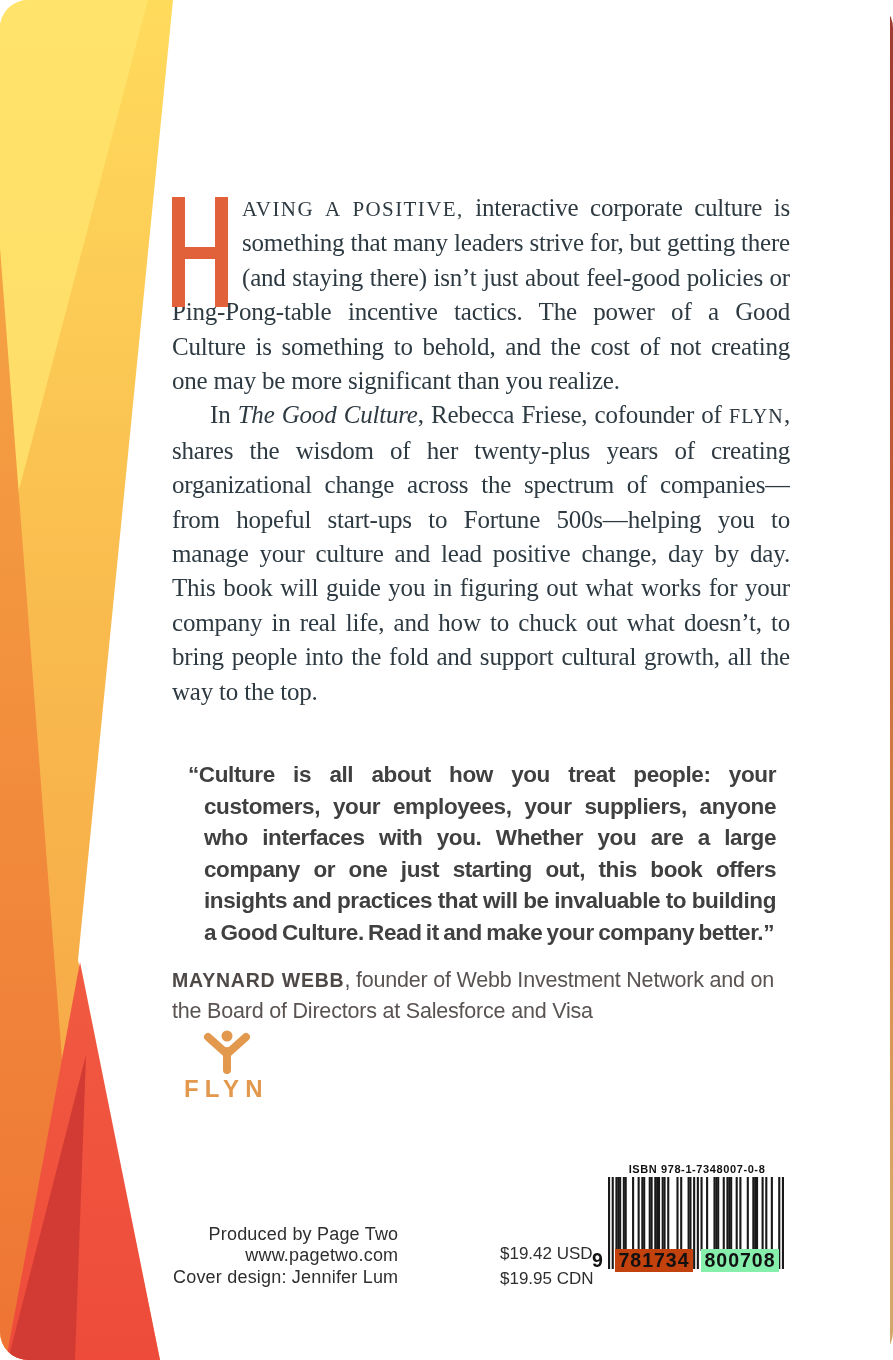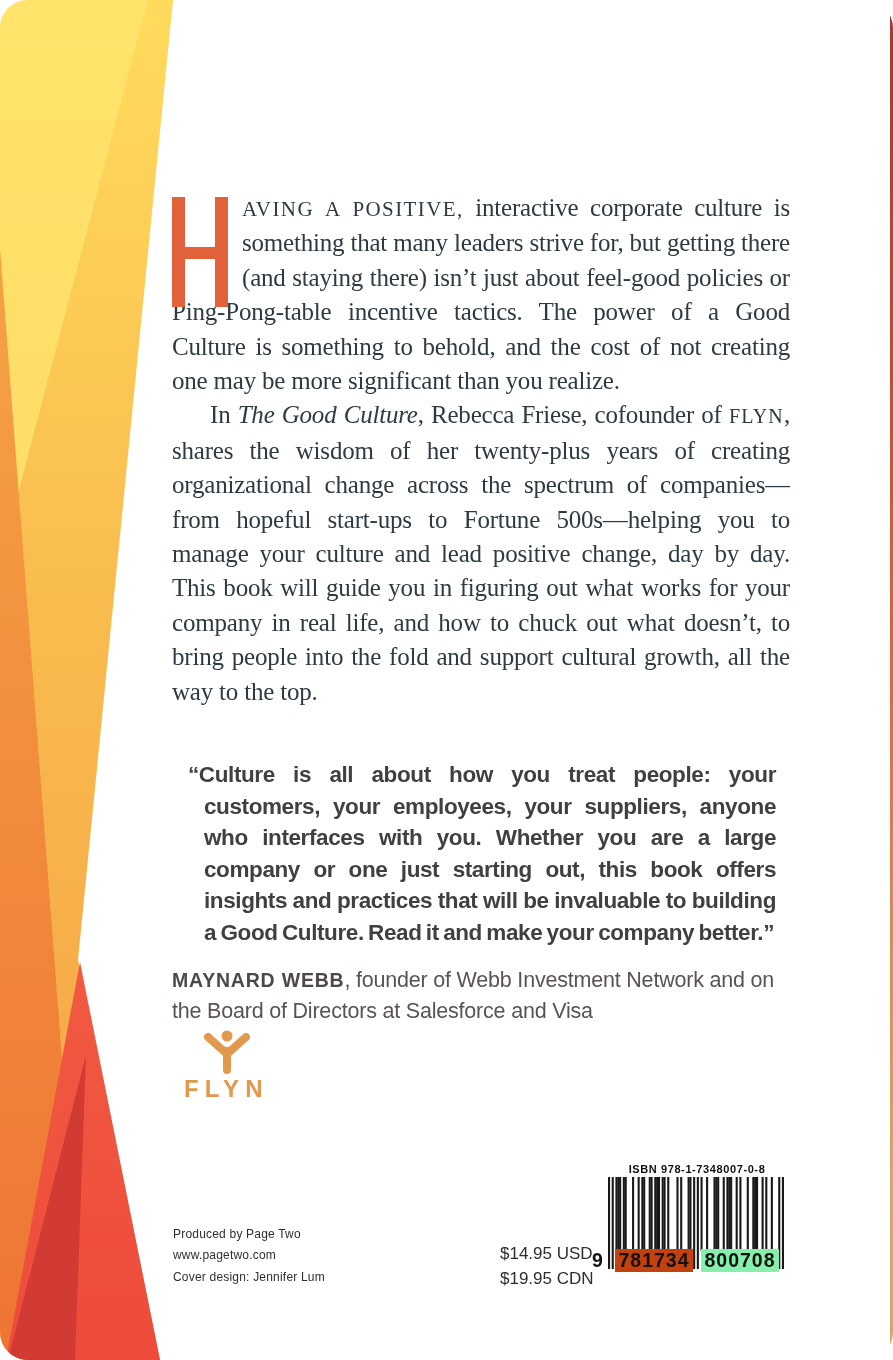--- a/index.html
+++ b/index.html
@@ -36,22 +36,22 @@
   .attribution{margin:10px 0 0 0;font-size:21.5px;line-height:31px;color:#595351;letter-spacing:-0.2px;}
   .attribution strong{font-size:19.5px;letter-spacing:0.8px;color:#4e4947;text-align:center;}
 
   
   .brand{position:absolute;left:184px;top:1030px;}
   .brand-icon{display:block;margin-left:18px;}
   .brand-name{font-weight:bold;font-size:24px;letter-spacing:6px;color:#e2994e;margin-top:1px;}
 
   .links{position:absolute;left:173px;top:1106px;margin:0;padding:0;list-style:none;
          font-size:16.5px;line-height:21.4px;color:#2e2e2e;letter-spacing:0.2px;}
-  .credits{position:absolute;left:173px;top:1224px;font-size:12px;line-height:21.4px;
-           color:#2e2e2e;letter-spacing:0.2px;}
+  .credits{position:absolute;left:173px;top:1224px;font-size:18px;line-height:21.4px;
+           color:#2e2e2e;letter-spacing:0.2px;text-align:right;}
   .credits div{margin:0;}
 
   .prices{position:absolute;left:500px;top:1242px;font-size:17px;line-height:24.5px;color:#2e2e2e;}
 
   
   .barcode{position:absolute;left:606px;top:1163px;width:182px;}
   .isbn-label{font-weight:bold;font-size:11px;letter-spacing:0.6px;text-align:center;
               color:#111;white-space:nowrap;}
   .bars-wrap{position:relative;margin-top:2px;height:94px;}
   .bars-wrap svg{display:block;margin:0 auto;}
@@ -122,21 +122,21 @@
     </div>
 
 
     <div class="credits">
       <div>Produced by Page Two</div>
       <div>www.pagetwo.com</div>
       <div>Cover design: Jennifer Lum</div>
     </div>
 
     <div class="prices">
-      <div>$14.95 USD</div>
+      <div>$19.42 USD</div>
       <div>$19.95 CDN</div>
     </div>
 
     <div class="barcode">
       <div class="isbn-label">ISBN 978-1-7348007-0-8</div>
       <div class="bars-wrap">
         <svg width="178" height="94" viewBox="0 0 178 94">
             <rect x="0.00" y="0" width="2.10" height="92" fill="#191919"></rect>
             <rect x="3.70" y="0" width="2.10" height="92" fill="#191919"></rect>
             <rect x="7.40" y="0" width="2.10" height="74" fill="#191919"></rect>

